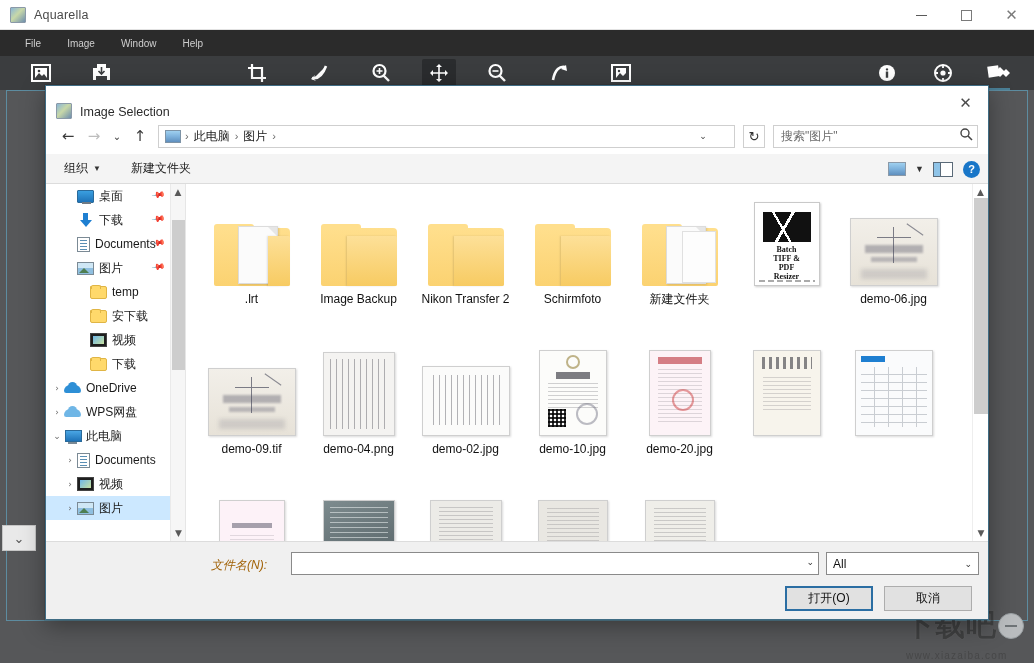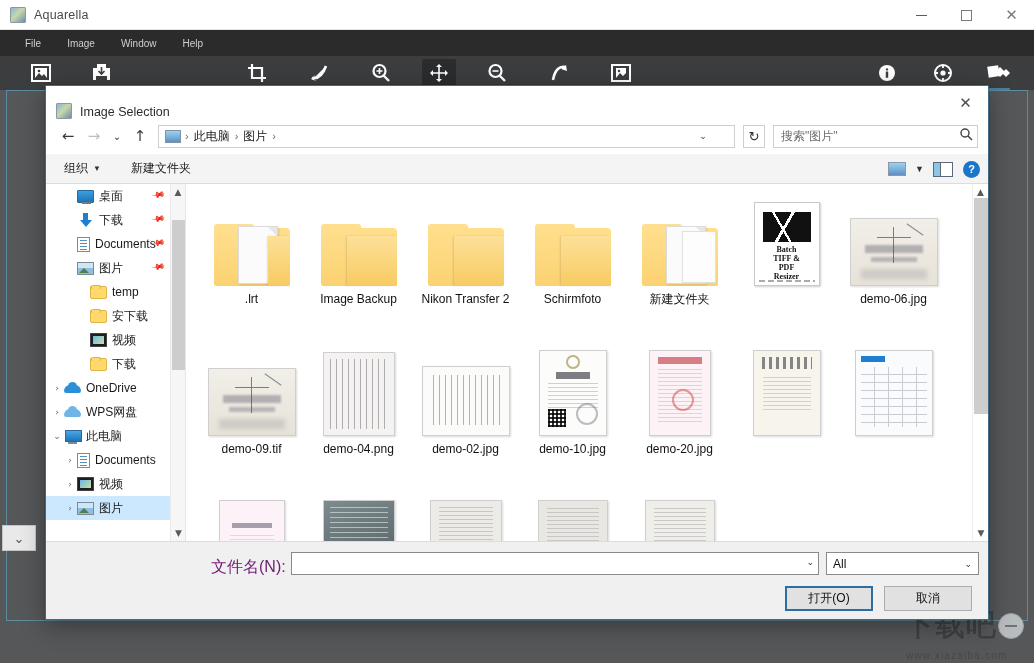--- a/index.html
+++ b/index.html
@@ -373,21 +373,21 @@
   .files-sb{
     position:absolute; right:0; top:0; width:16px; height:100%; background:#fff;
     border-left:1px solid #eee;
   }
 
   
   .dlg-foot{
     height:78px; background:#f0f0f0; border-top:1px solid #dcdcdc; flex:none;
     position:relative;
   }
-  .fn-label{ position:absolute; left:165px; top:15px; font-size:16px; color:#701a75; }
+  .fn-label{ position:absolute; left:165px; top:15px; font-size:12px; color:#a16207;font-style:italic; }
   .fn-input{
     position:absolute; left:245px; top:10px; width:528px; height:23px;
     background:#fff; border:1px solid #8a8a8a; display:flex; align-items:center;
     padding:0 6px; font-size:12px; color:#111;
   }
   .fn-caret{ position:absolute; right:4px; top:4px; font-size:9px; color:#333; }
   .type-sel{
     position:absolute; left:780px; top:10px; width:153px; height:23px;
     background:#fff; border:1px solid #8a8a8a; display:flex; align-items:center;
     padding:0 6px; font-size:12px; color:#111;

